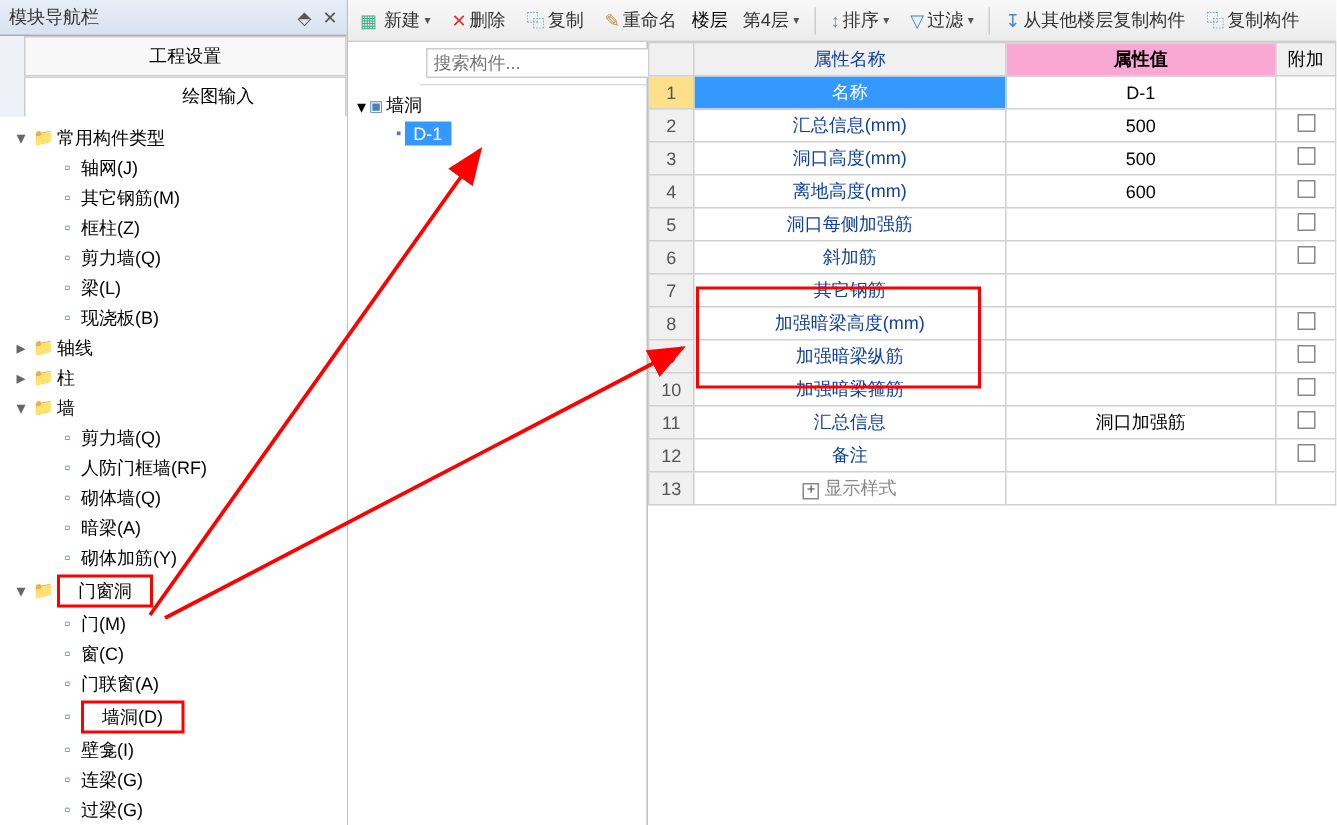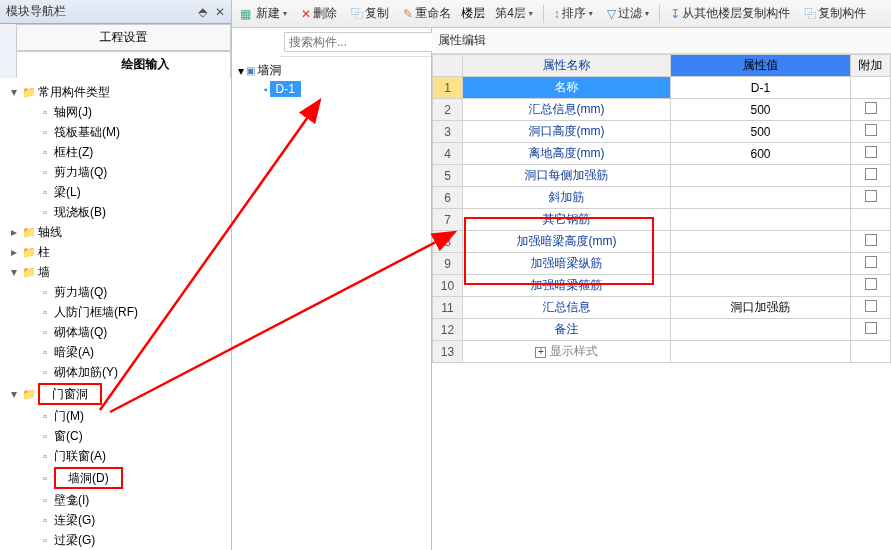--- a/index.html
+++ b/index.html
@@ -6,21 +6,21 @@
 body { background: #fff; width: 891px; height: 550px; overflow: hidden; position: relative; }
 .container { display: flex; height: 100%; border-radius: 11px; }
 
 
 .left-panel { width: 232px; border-right: 1px solid #c0c0c0; display: flex; flex-direction: column; background: #f5f5f5; }
 .panel-header { background: linear-gradient(#e8eef7, #d8e2f0); color: #333; padding: 3px 6px; display: flex; justify-content: space-between; align-items: center; border-bottom: 1px solid #aab; }
 .panel-header-title { flex: 1; }
 .panel-header-controls span { margin-left: 4px; cursor: pointer; color: #555; }
 .tab-row { display: flex; background: #eef2f8; }
 .tab { flex: 1; text-align: center; padding: 4px 0; border: 1px solid #ccc; background: #f8f8f8; cursor: pointer; margin-left: 16px; }
-.tab.active { background: #fff; border-bottom: 1px solid #fff; font-weight: 700; padding-left: 44px; }
+.tab.active { background: #fff; border-bottom: 1px solid #fff; font-weight: 400; padding-left: 44px; }
 .tree-container { flex: 1; overflow: auto; background: #fff; padding: 4px 2px; }
 .tree ul { list-style: none; padding-left: 16px; }
 .tree > ul { padding-left: 4px; }
 .tree li { line-height: 18px; white-space: nowrap; position: relative; }
 .tree .node { display: flex; align-items: center; gap: 2px; cursor: pointer; padding: 1px 2px; }
 .tree .expander { width: 12px; display: inline-block; text-align: center; color: #666; user-select: none; }
 .tree .icon { width: 14px; height: 14px; display: inline-flex; align-items: center; justify-content: center; font-size: 11px; }
 .folder-icon { color: #d8a038; }
 .leaf-icon { color: #4a80c0; font-size: 10px; }
 .highlight-red { border: 2px solid #ff0000; padding: 0 12px; }
@@ -37,21 +37,21 @@
 .component-tree { padding: 4px; }
 .component-tree .node { display: flex; align-items: center; gap: 2px; padding: 1px 2px; cursor: pointer; }
 .component-tree .selected { background: #3399ff; color: #fff; }
 
 
 .right-panel { flex: 1; display: flex; flex-direction: column; background: #fff; }
 .property-header { padding: 4px 6px; color: #333; border-bottom: 1px solid #ddd; background: #fafafa; }
 .property-table { border-collapse: collapse; width: 100%; table-layout: fixed; }
 .property-table th, .property-table td { border: 1px solid #d0d0d0; padding: 2px 4px; height: 20px; text-align: center; }
 .property-table th { background: #f0f0f0; text-align: center; font-weight: normal; }
-.property-table th.val-col { background: #3b82f6; }
+.property-table th.val-col { background: #f9a8d4; font-weight: bold; }
 .property-table .rownum { width: 30px; text-align: center; background: #f0f0f0; color: #555; }
 .property-table .attach { width: 40px; text-align: center; }
 .property-table .name-col { width: 208px; color: #1040a0; }
 .property-table .val-cell { width: 160px; }
 .property-table tr.selected td.name-col { background: #3399ff; color: #fff; }
 .property-table tr.selected td.rownum { background: #ffe08a; }
 .checkbox { width: 12px; height: 12px; border: 1px solid #888; display: inline-block; background: #fff; }
 .plus-box { width: 11px; height: 11px; border: 1px solid #888; display: inline-flex; align-items: center; justify-content: center; font-size: 10px; line-height: 1; color: #444; }
 .red-box-overlay { position: absolute; border: 2px solid #ff0000; pointer-events: none; }
 
@@ -93,21 +93,21 @@
                   <div class="node">
                     <span class="expander"></span>
                     <span class="icon leaf-icon">▫</span>
                     <span>轴网(J)</span>
                   </div>
                 </li>
                 <li>
                   <div class="node">
                     <span class="expander"></span>
                     <span class="icon leaf-icon">▫</span>
-                    <span>筏板基础(M)</span>
+                    <span>其它钢筋(M)</span>
                   </div>
                 </li>
                 <li>
                   <div class="node">
                     <span class="expander"></span>
                     <span class="icon leaf-icon">▫</span>
                     <span>框柱(Z)</span>
                   </div>
                 </li>
                 <li>
@@ -315,21 +315,20 @@
               <span>墙洞</span>
             </div>
             <div class="node" style="padding-left: 28px;">
               <span class="icon leaf-icon">▪</span>
               <span class="selected" style="padding: 1px 6px;">D-1</span>
             </div>
           </div>
       </div>
 
       <div class="right-panel">
-        <div class="property-header">属性编辑</div>
         <div style="position:relative;">
           <table class="property-table" id="prop-table">
             <thead>
               <tr>
                 <th class="rownum"></th>
                 <th class="name-col">属性名称</th>
                 <th class="val-col">属性值</th>
                 <th class="attach">附加</th>
               </tr>
             </thead>

